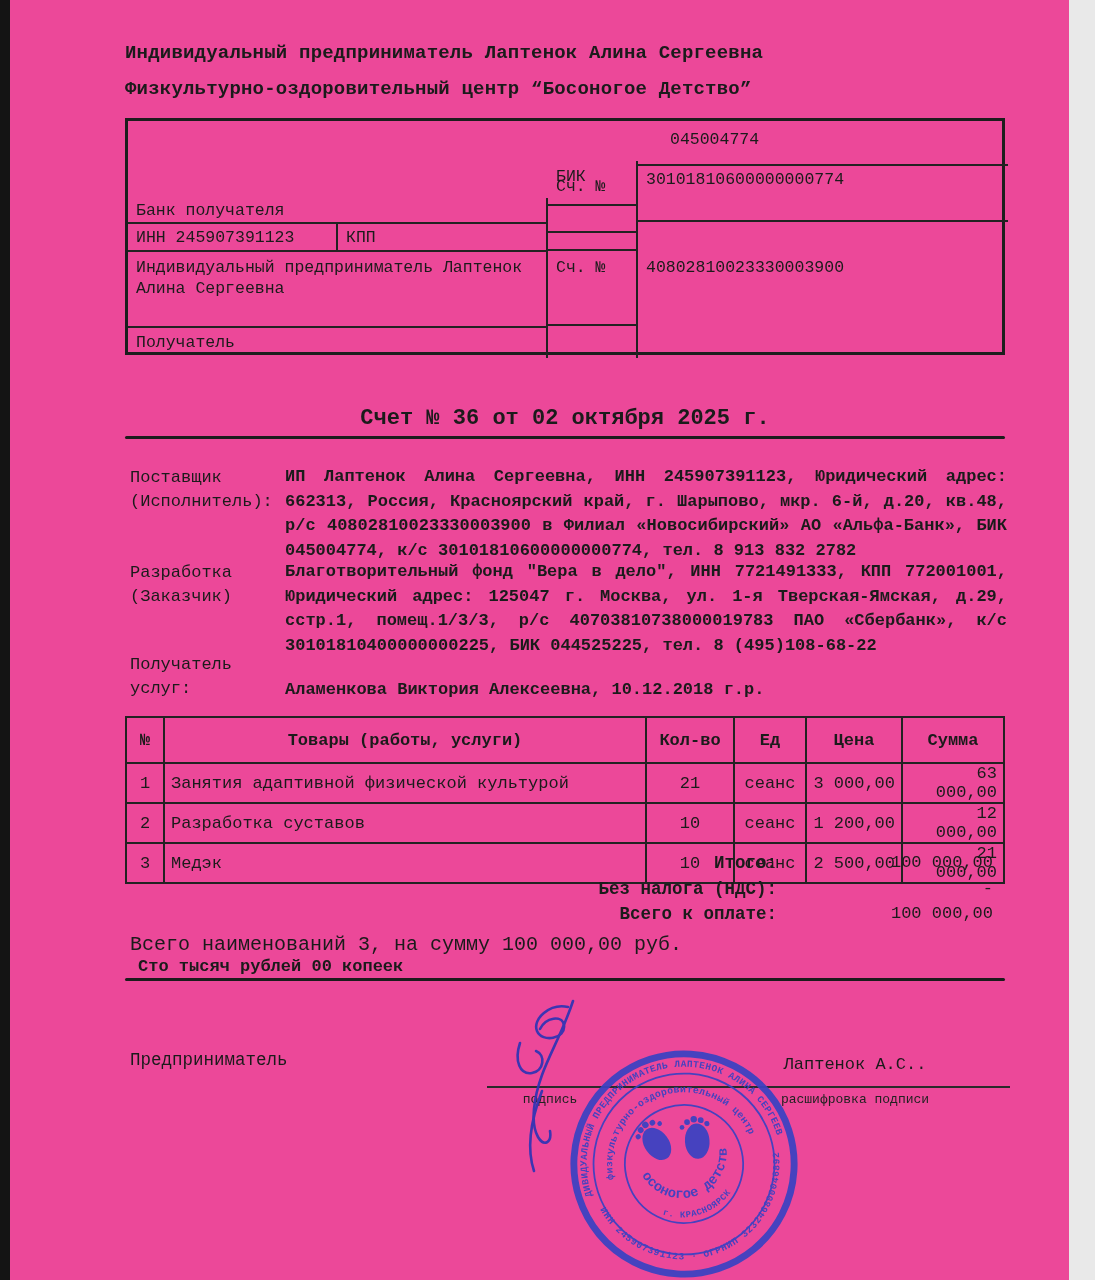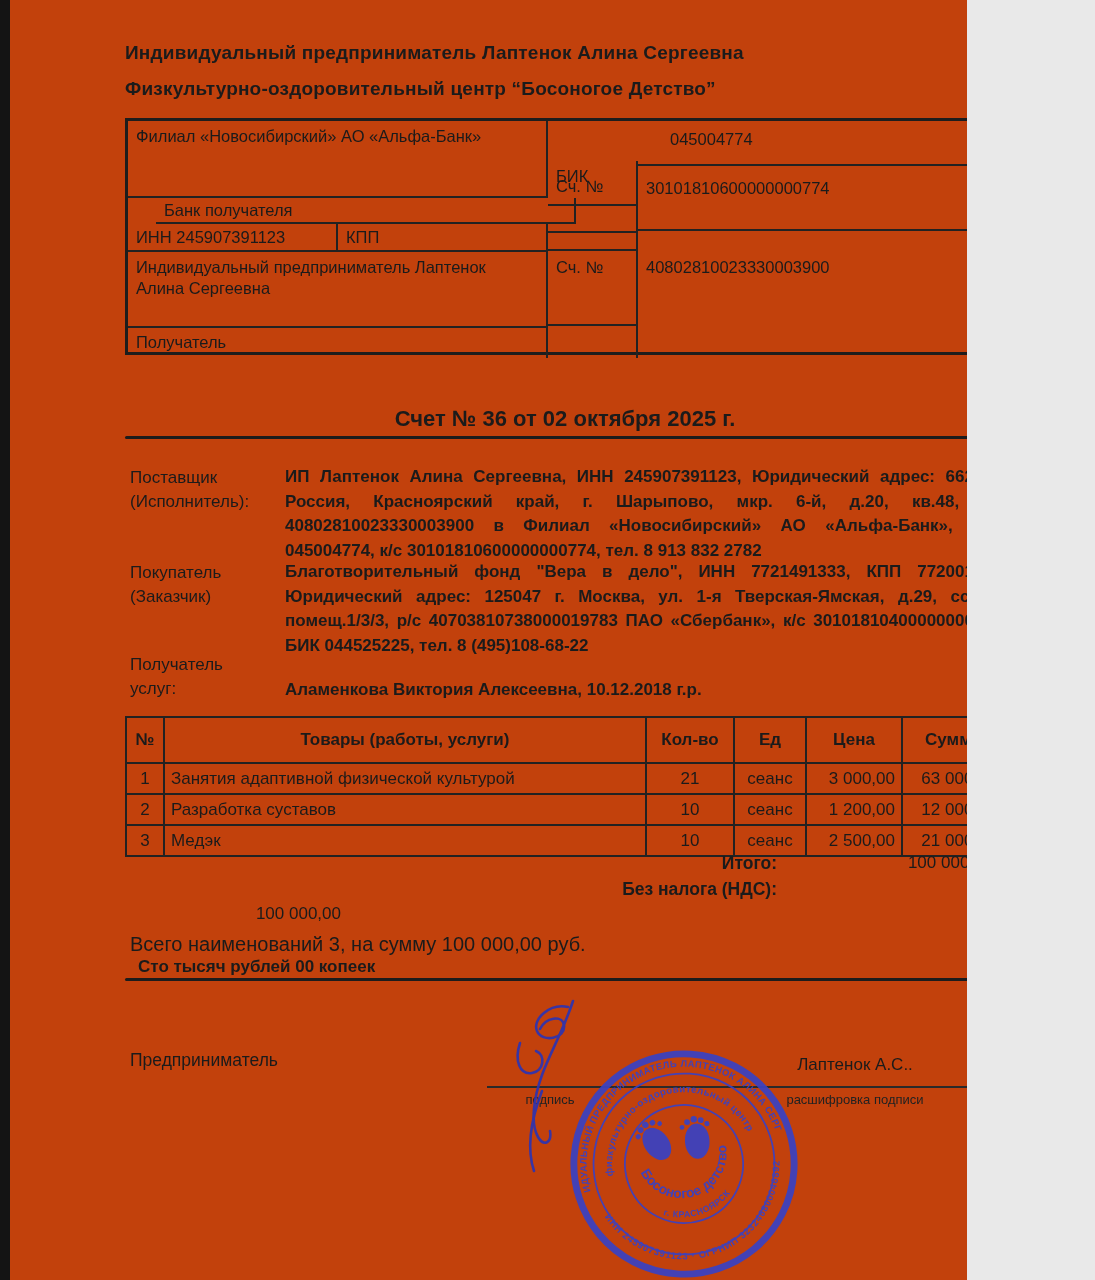--- a/index.html
+++ b/index.html
@@ -1,17 +1,17 @@
 <!DOCTYPE html>
 <html><head>
 <meta charset="utf-8">
 <style>
   html,body{margin:0;padding:0;background:#e9e9e9;}
-  .page{position:relative;width:967px;height:1280px;background:#c2410c;overflow:hidden;
-        font-family:Liberation Sans, sans-serif;color:#1b1b1b;}
+  .page{position:relative;width:1069px;height:1280px;background:#ec4899;overflow:hidden;
+        font-family:Liberation Mono, monospace;color:#1b1b1b;}
   .edge-strip{position:absolute;left:0;top:0;width:10px;height:1280px;background:#141414;}
 
   .abs{position:absolute;}
   .hdr{font-weight:bold;font-size:19px;letter-spacing:.2px;}
 
   
   .bank{position:absolute;left:125px;top:118px;width:880px;height:237px;
         border:3px solid #1d1d1d;box-sizing:border-box;font-size:16.5px;}
   .bank .cell{position:absolute;box-sizing:border-box;padding:5px 8px;line-height:21px;}
   .br{border-right:2px solid #222;}
@@ -52,49 +52,48 @@
 </head>
 <body>
 
 <div class="page">
   <div class="edge-strip"></div>
 
   <div class="abs hdr" style="left:125px;top:42px;">Индивидуальный предприниматель Лаптенок Алина Сергеевна</div>
   <div class="abs hdr" style="left:125px;top:78px;">Физкультурно-оздоровительный центр “Босоногое Детство”</div>
 
   <div class="bank">
-    <div class="cell br bb" style="left:0;top:0;width:420px;height:77px;">Филиал «Новосибирский» АО «Альфа-Банк»</div>
-    <div class="cell br bb" style="left:0;top:77px;width:420px;height:26px;padding-top:2px;margin-left:28px;">Банк получателя</div>
+    <div class="cell br bb" style="left:0;top:77px;width:420px;height:26px;padding-top:2px;">Банк получателя</div>
     <div class="cell br bb" style="left:0;top:103px;width:210px;height:28px;padding-top:3px;">ИНН 245907391123</div>
     <div class="cell br bb" style="left:210px;top:103px;width:210px;height:28px;padding-top:3px;">КПП</div>
     <div class="cell br bb" style="left:0;top:131px;width:420px;height:76px;">Индивидуальный предприниматель Лаптенок Алина Сергеевна</div>
     <div class="cell br" style="left:0;top:207px;width:420px;height:30px;padding-top:4px;">Получатель</div>
 
     <div class="cell br bb" style="left:420px;top:0;width:90px;height:45px;margin-top:40px;">БИК</div>
     <div class="cell br bb" style="left:420px;top:45px;width:90px;height:67px;padding-top:10px;">Сч. №</div>
     <div class="cell br bb" style="left:420px;top:112px;width:90px;height:18px;"></div>
     <div class="cell br bb" style="left:420px;top:130px;width:90px;height:75px;padding-top:6px;">Сч. №</div>
     <div class="cell br" style="left:420px;top:205px;width:90px;height:32px;"></div>
 
     <div class="cell bb" style="left:510px;top:0;width:370px;height:45px;padding-top:8px;padding-left:32px;">045004774</div>
-    <div class="cell bb" style="left:510px;top:47px;width:370px;height:63px;padding-top:10px;">30101810600000000774</div>
+    <div class="cell bb" style="left:510px;top:38px;width:370px;height:63px;padding-top:10px;">30101810600000000774</div>
     <div class="cell" style="left:510px;top:108px;width:370px;height:129px;padding-top:28px;">40802810023330003900</div>
   </div>
 
   <div class="title">Счет № 36 от 02 октября 2025 г.</div>
   <div class="rule" style="top:436px;"></div>
 
   <div class="plabel" style="top:466px;">
     <div>Поставщик</div>
     <div>(Исполнитель):</div>
   </div>
   <div class="ptext" style="top:465px;">ИП Лаптенок Алина Сергеевна, ИНН 245907391123, Юридический адрес: 662313, Россия, Красноярский край, г. Шарыпово, мкр. 6-й, д.20, кв.48, р/с 40802810023330003900 в Филиал «Новосибирский» АО «Альфа-Банк», БИК 045004774, к/с 30101810600000000774, тел. 8 913 832 2782</div>
 
   <div class="plabel" style="top:561px;">
-    <div>Покупатель</div>
+    <div>Разработка</div>
     <div>(Заказчик)</div>
   </div>
   <div class="ptext" style="top:560px;">Благотворительный фонд "Вера в дело", ИНН 7721491333, КПП 772001001, Юридический адрес: 125047  г. Москва, ул. 1-я Тверская-Ямская, д.29, сстр.1, помещ.1/3/3, р/с 40703810738000019783 ПАО «Сбербанк», к/с 30101810400000000225, БИК 044525225, тел. 8 (495)108-68-22</div>
 
   <div class="plabel" style="top:653px;">
     <div>Получатель</div>
     <div>услуг:</div>
   </div>
   <div class="ptext" style="top:678px;text-align:left;">Аламенкова Виктория Алексеевна, 10.12.2018 г.р.</div>
 
@@ -145,20 +144,21 @@
 
   <div class="totrow" style="top:853px;">
     <div class="tlabel">Итого:</div>
     <div class="tvalue">100 000,00</div>
   </div>
   <div class="totrow" style="top:879px;">
     <div class="tlabel">Без налога (НДС):</div>
     <div class="tvalue">-</div>
   </div>
   <div class="totrow" style="top:904px;">
+    <div class="tlabel">Всего к оплате:</div>
     <div class="tvalue">100 000,00</div>
   </div>
 
   <div class="sum1">Всего наименований 3, на сумму 100 000,00 руб.</div>
   <div class="sum2">Сто тысяч рублей 00 копеек</div>
   <div class="rule" style="top:978px;"></div>
 
   <div class="sigrole">Предприниматель</div>
   <div class="sigline"></div>
   <div class="sigcap" style="left:505px;top:1092px;width:90px;text-align:center;">подпись</div>

